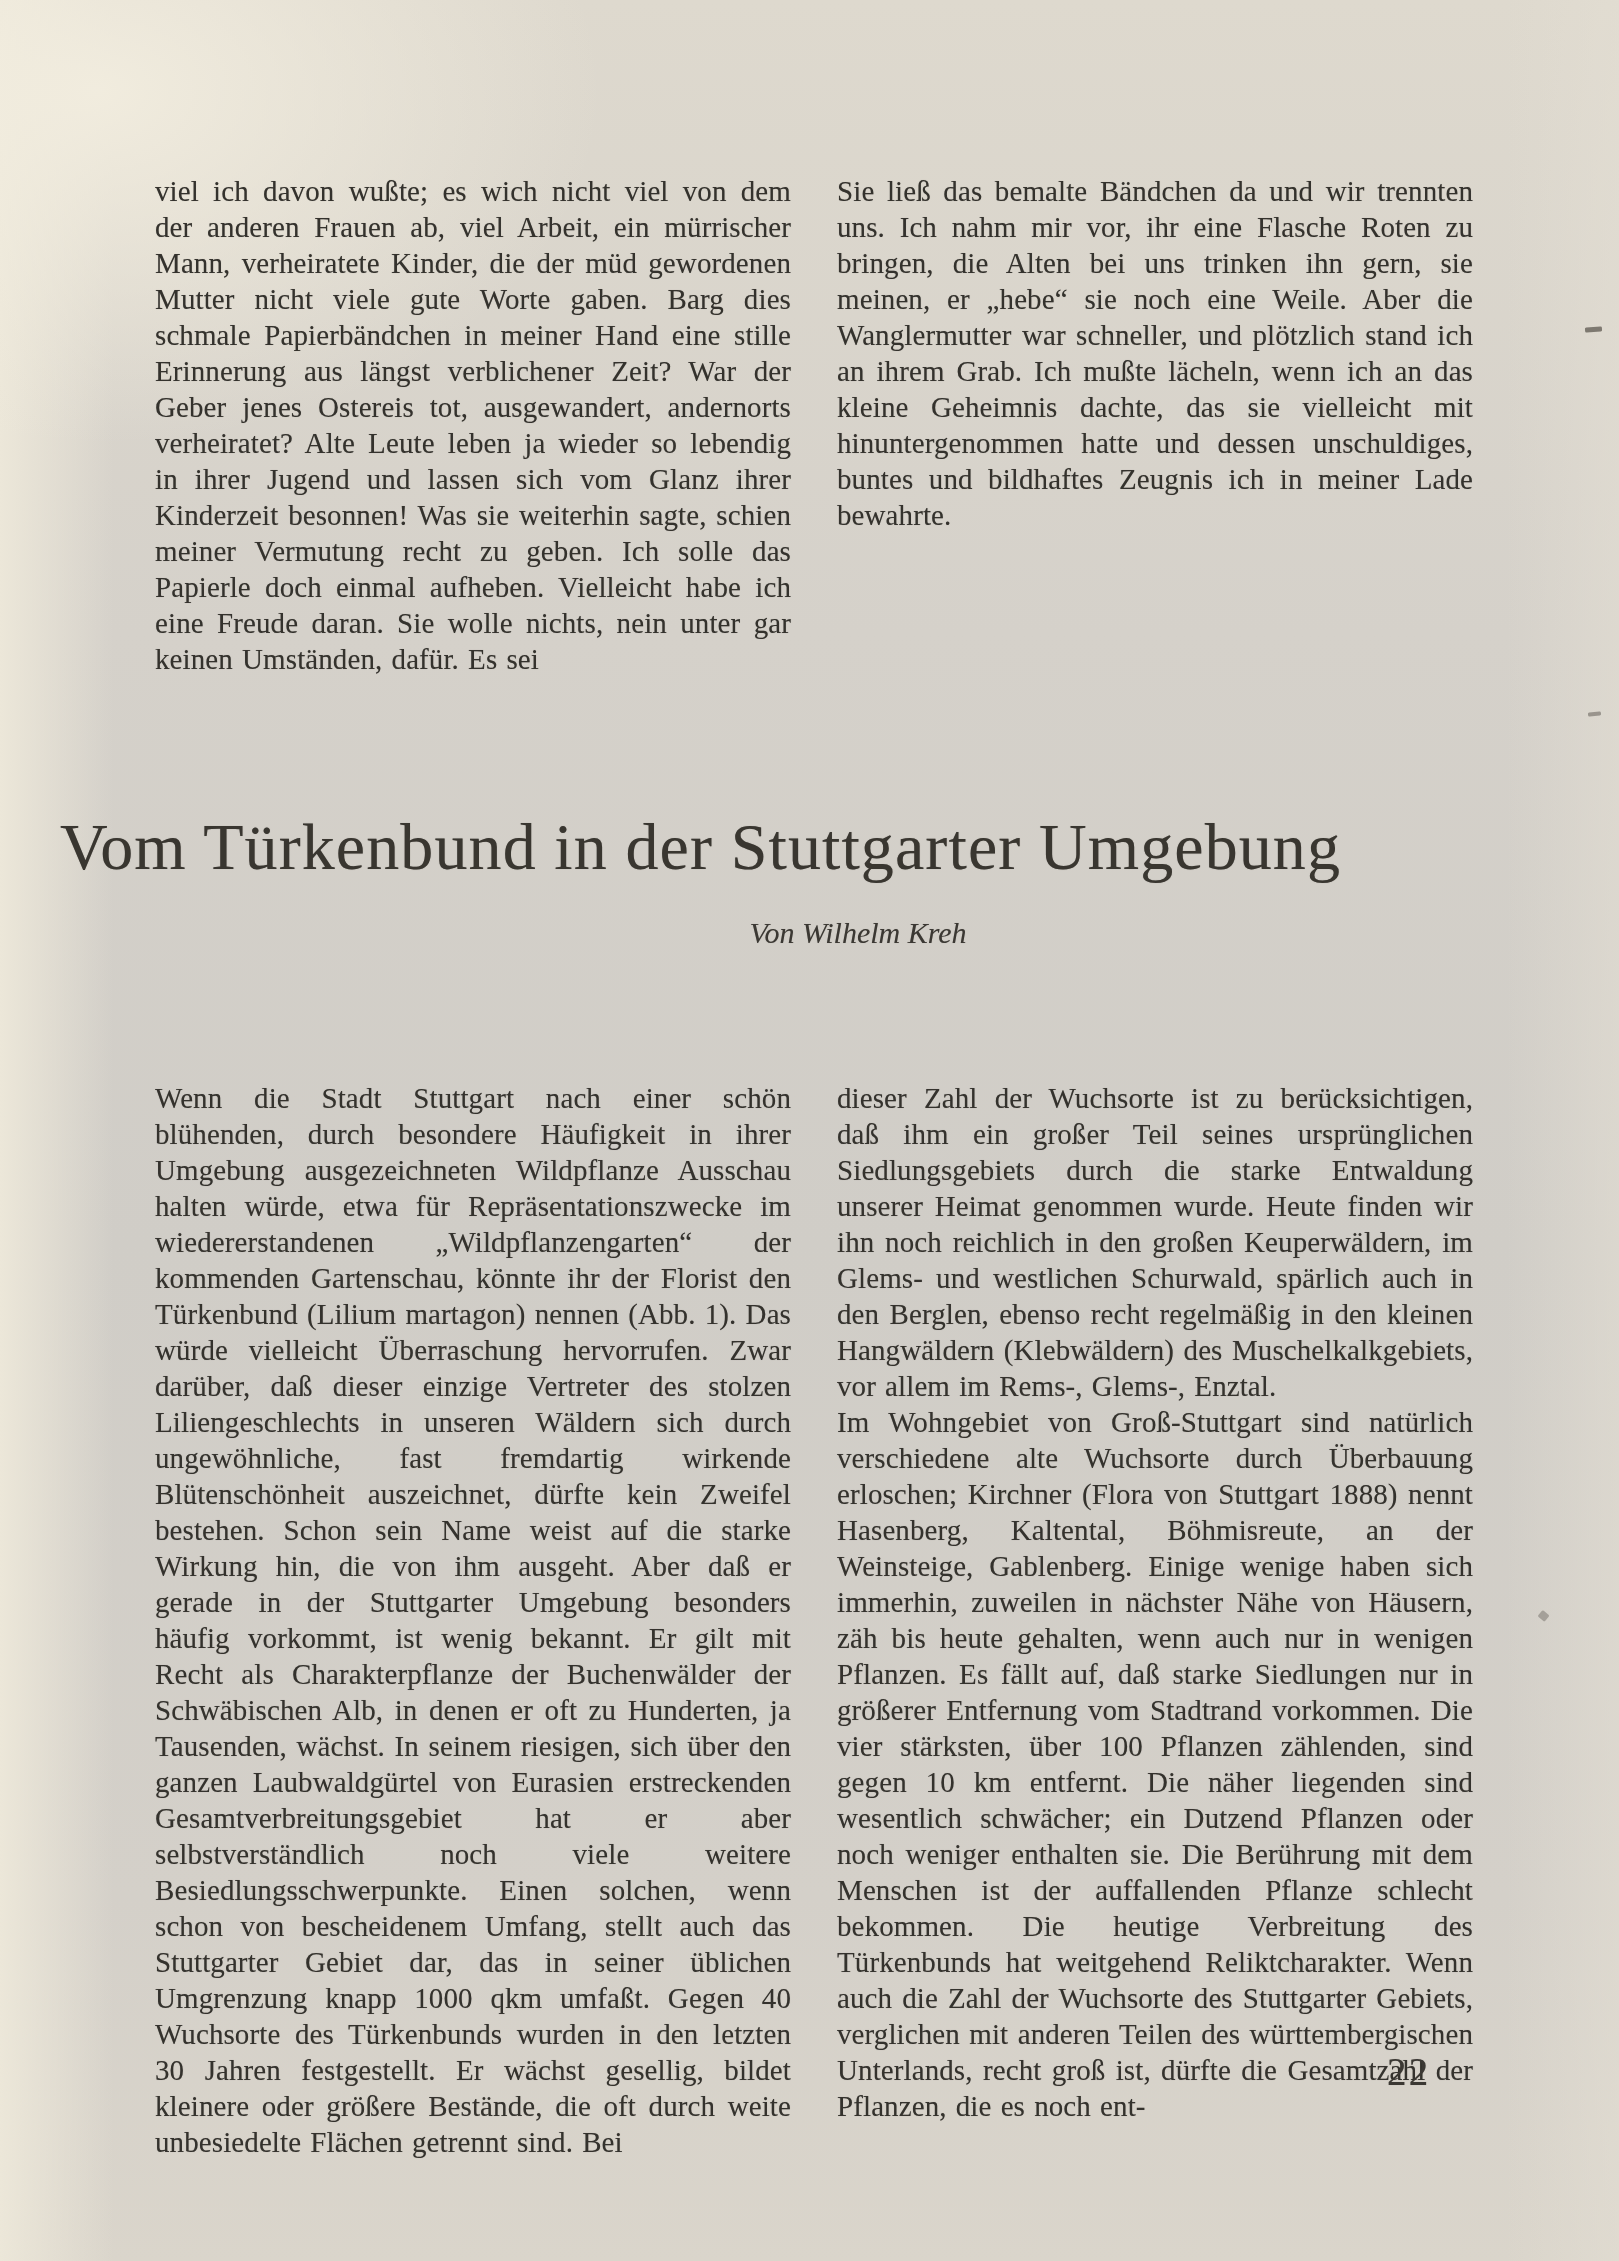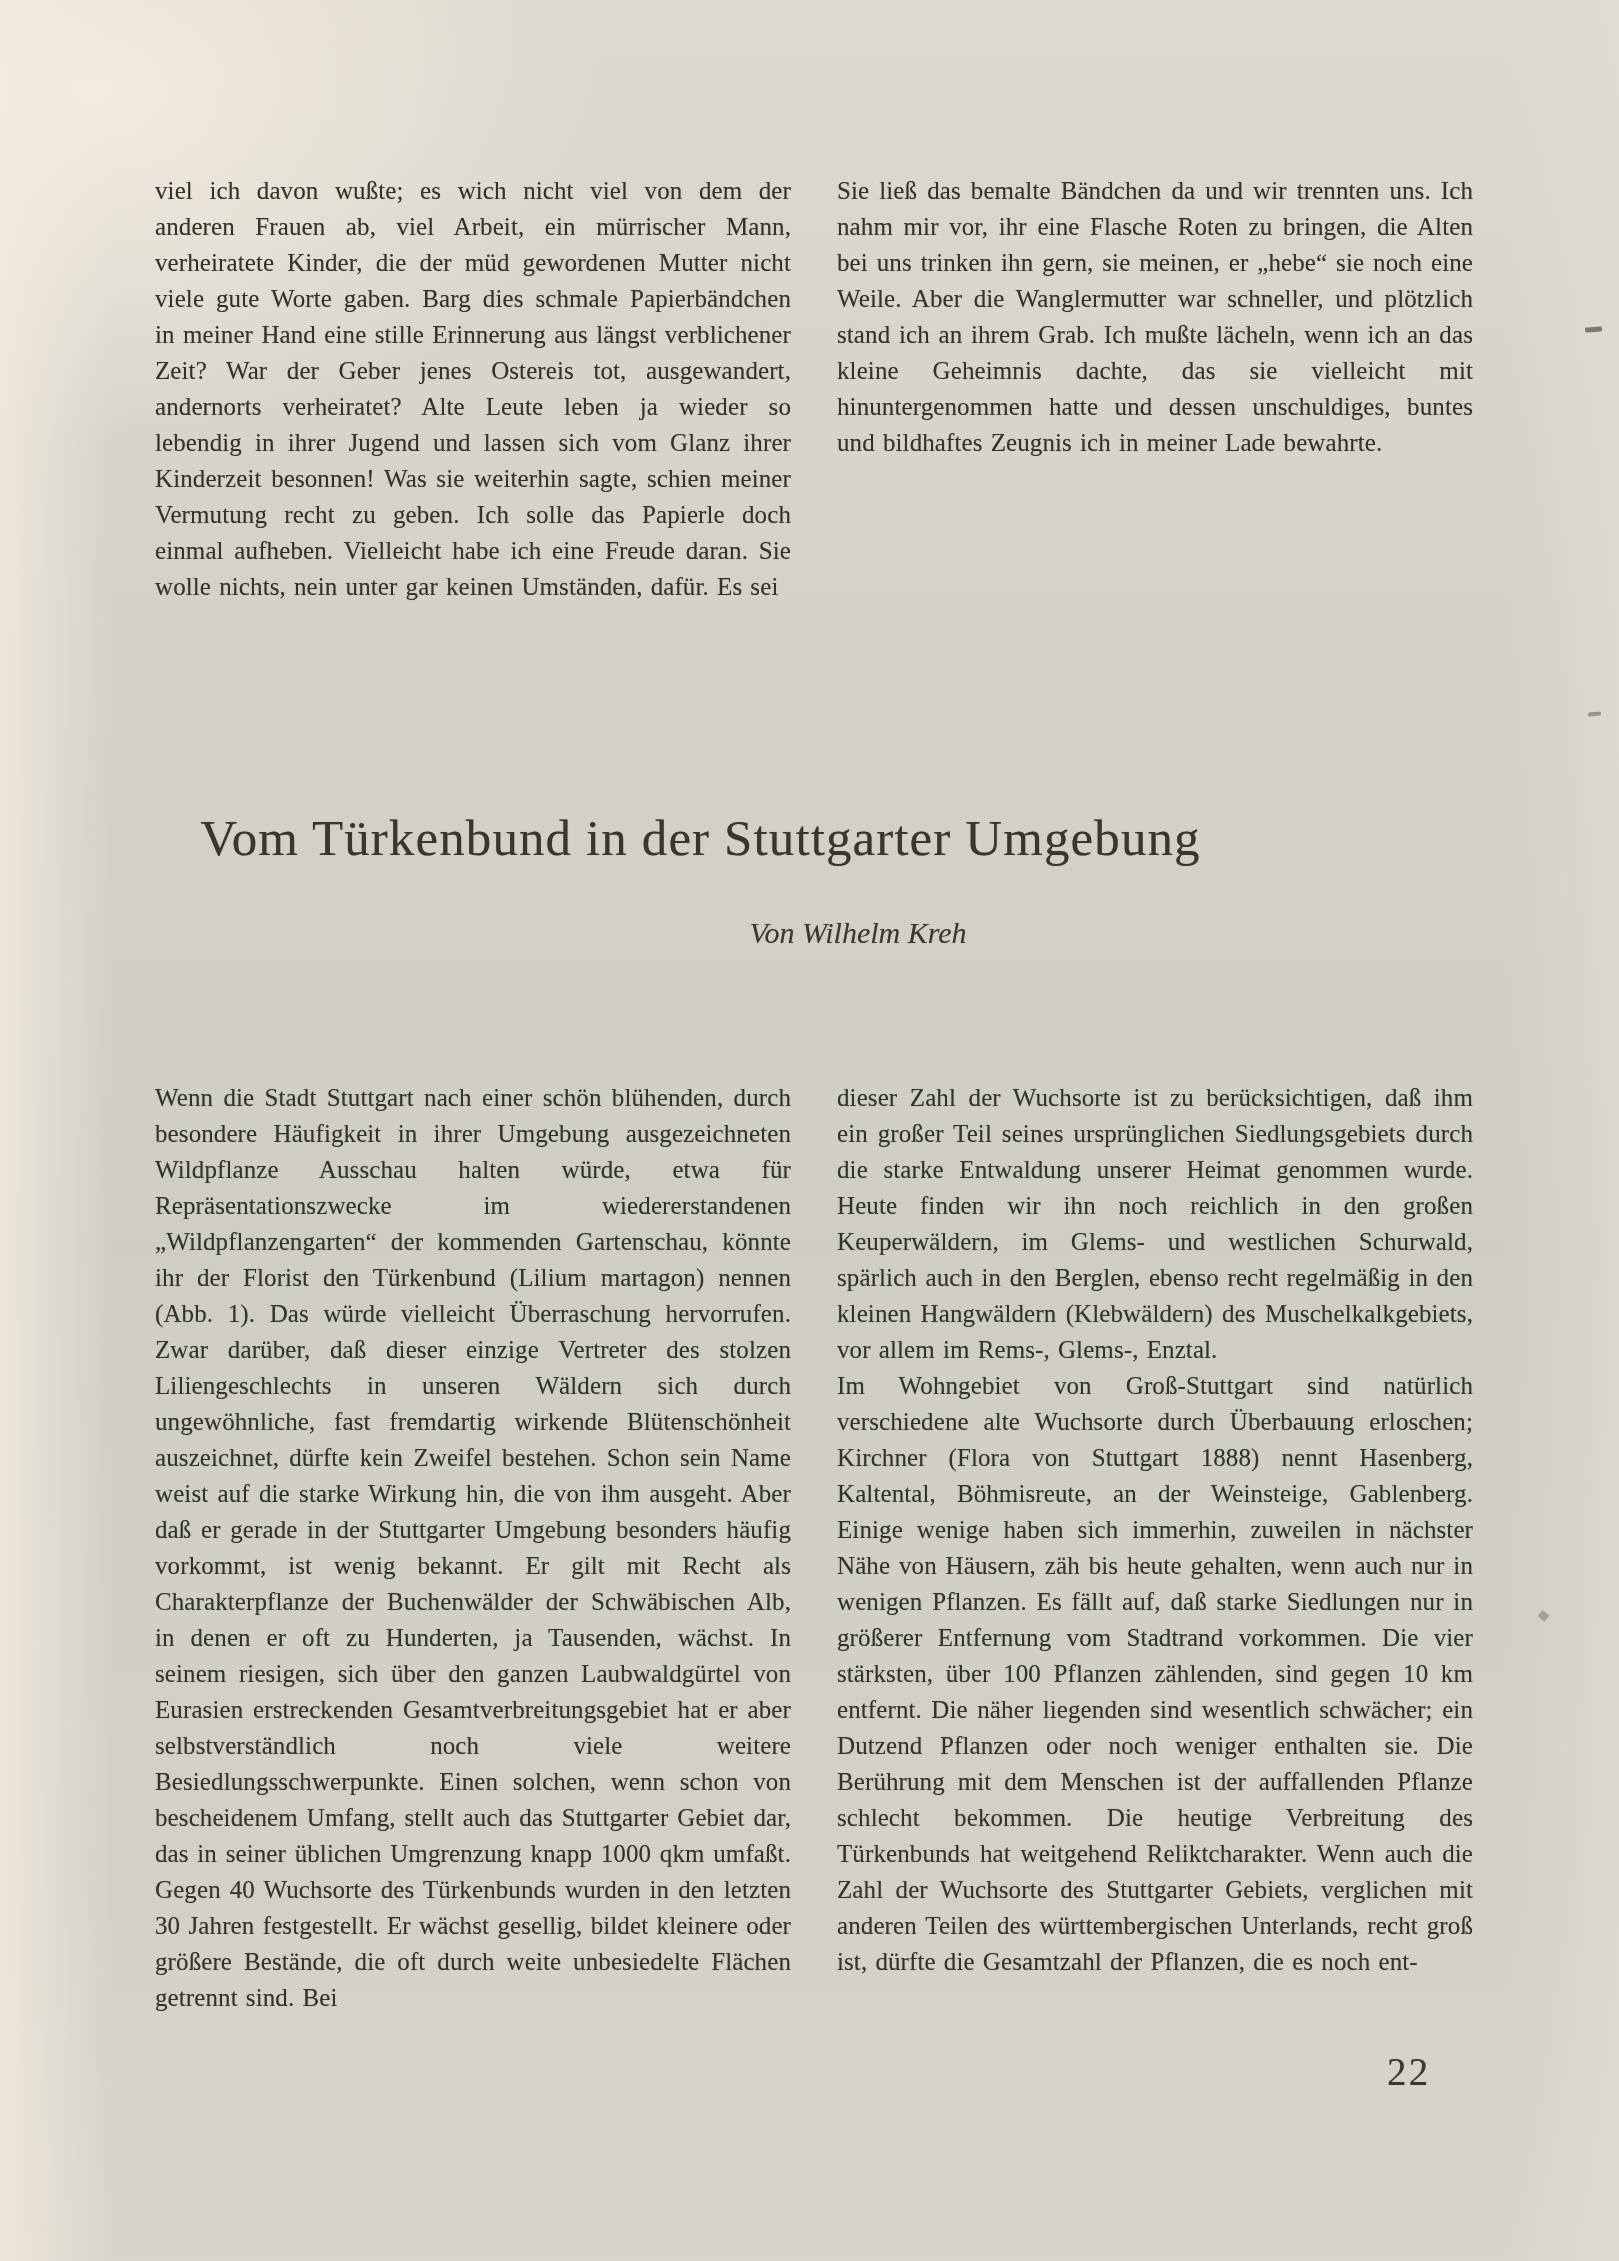--- a/index.html
+++ b/index.html
@@ -14,41 +14,41 @@
     overflow: hidden;
     background:
       radial-gradient(ellipse 722px 506px at 6% 4%, rgba(242,237,223,0.95), rgba(242,237,223,0) 70%),
       linear-gradient(90deg, #ece7d9 0%, rgba(236,231,217,0) 7%),
       linear-gradient(90deg, rgba(0,0,0,0) 93%, rgba(228,223,212,0.55) 100%),
       linear-gradient(180deg, #ded9ce 0%, #d5d1ca 28%, #d0cdc7 55%, #d4d0c9 84%, #dad5cb 100%);
     color: #34322d;
     font-family: "Liberation Serif", "DejaVu Serif", serif;
   }
   .body-text {
-    font-size: 25px;
+    font-size: 29px;
     line-height: 36px;
     text-align: justify;
     word-spacing: 1.8px;
     letter-spacing: 0.1px;
     text-shadow: 0 0 0.7px rgba(52,50,45,0.35);
   }
   .body-text p { margin: 0; }
   .col { position: absolute; width: 636px; }
   .col-left  { left: 155px; }
   .col-right { left: 837px; }
   .section-top .col { top: 173px; }
   .section-article .col { top: 1080px; }
   .article-title {
     position: absolute;
     top: 809px;
     left: 0;
     width: 1401px;
     margin: 0;
     text-align: center;
-    font-size: 51px;
+    font-size: 66px;
     font-weight: 400;
     letter-spacing: 1.1px;
     color: #393630;
     text-shadow: 0 0 0.7px rgba(57,54,48,0.45);
   }
   .article-byline {
     position: absolute;
     top: 916px;
     left: 0;
     width: 1620px;

